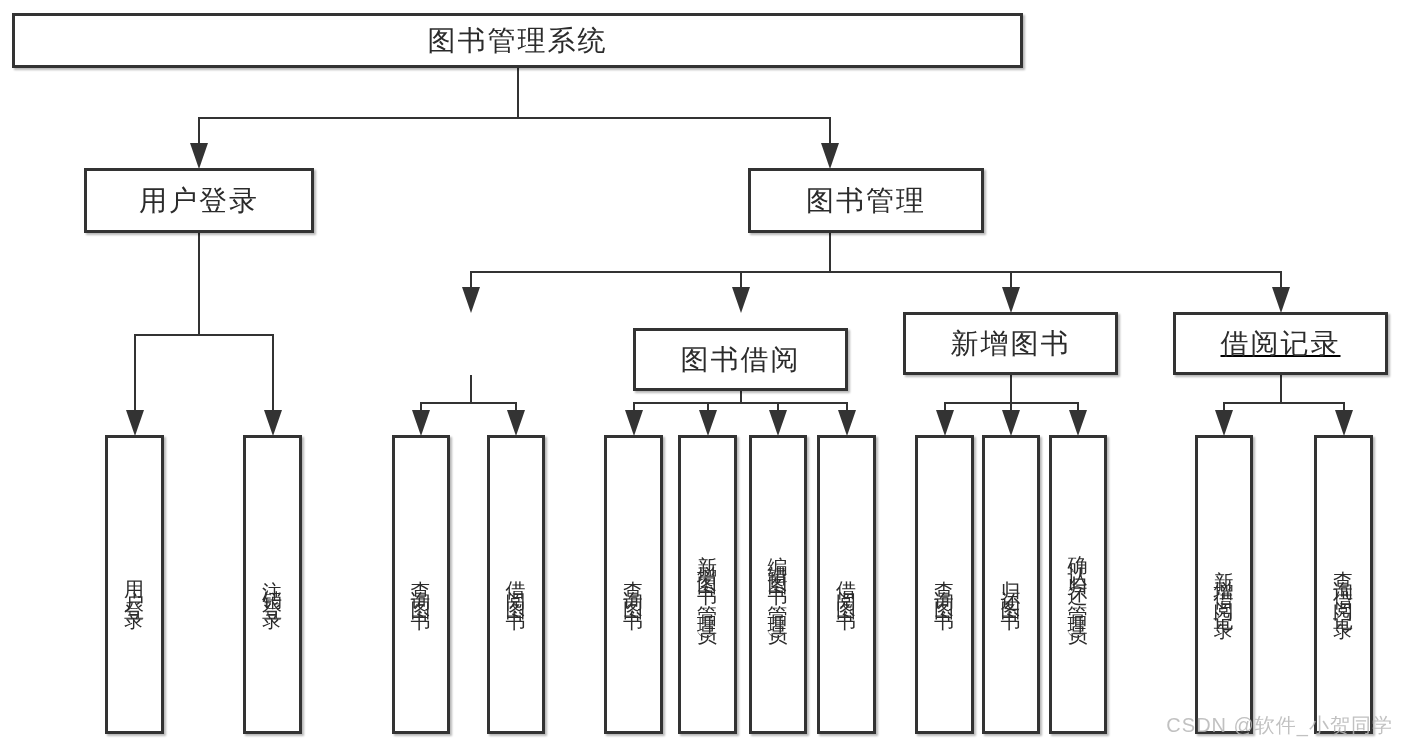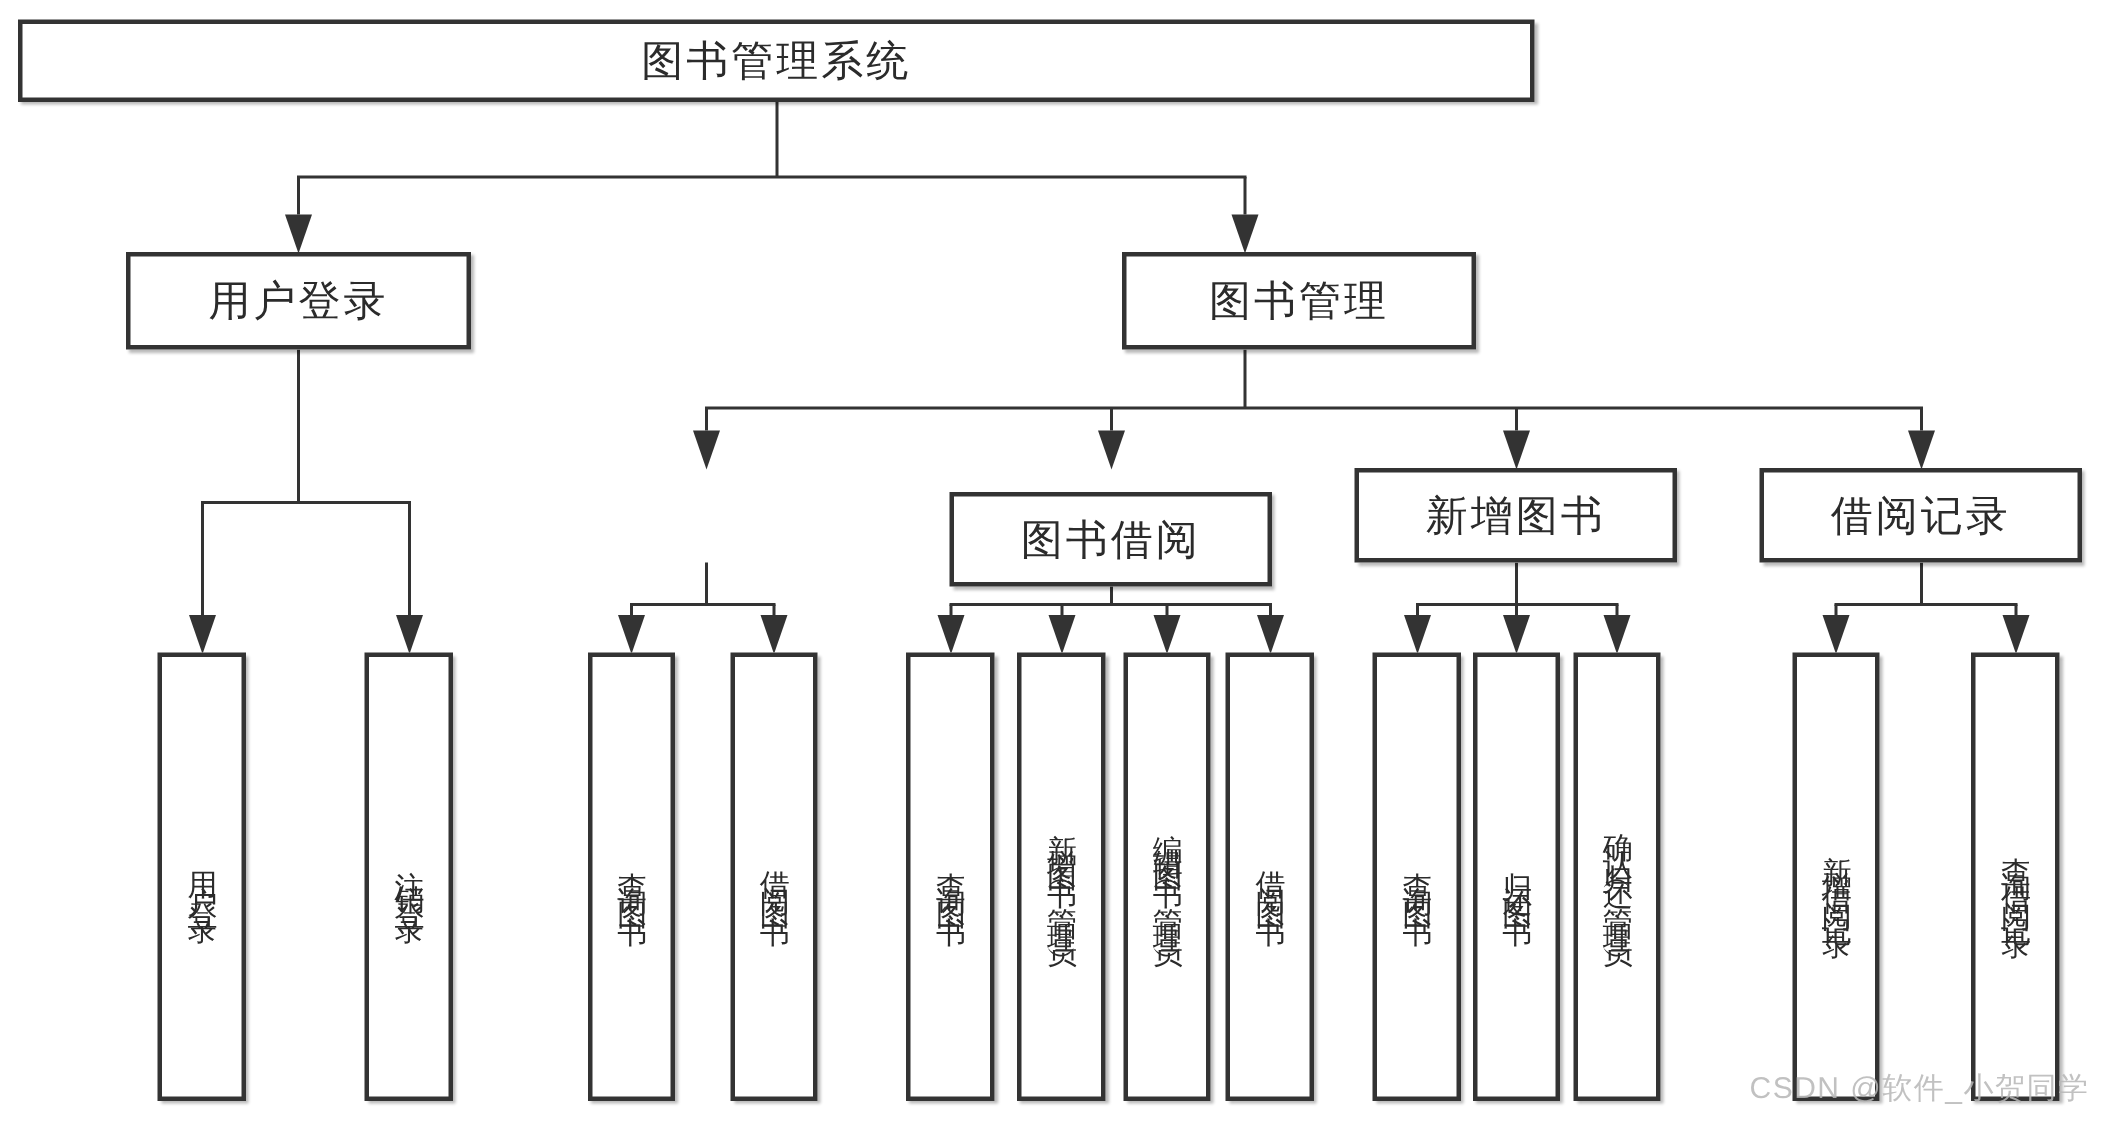--- a/index.html
+++ b/index.html
@@ -129,21 +129,21 @@
     </div>
     <div class="node horizontal" style="left: 712px; top: 168px; width: 236px; height: 65px; margin-left: 36px;">
       <span class="label">图书管理</span>
     </div>
     <div class="node horizontal" style="left: 633px; top: 312px; width: 215px; height: 63px; margin-top: 16px;">
       <span class="label">图书借阅</span>
     </div>
     <div class="node horizontal" style="left: 903px; top: 312px; width: 215px; height: 63px;">
       <span class="label">新增图书</span>
     </div>
-    <div class="node horizontal" style="left: 1173px; top: 312px; width: 215px; height: 63px;">
+    <div class="node horizontal" style="left: 1173px; top: 312px; width: 215px; height: 63px; text-decoration: underline;">
       <span class="label">借阅记录</span>
     </div>
     <div class="node vertical" style="left: 105px; top: 435px; width: 59px; height: 299px;">
       <span class="label">用户登录</span>
     </div>
     <div class="node vertical" style="left: 243px; top: 435px; width: 59px; height: 299px;">
       <span class="label">注销登录</span>
     </div>
     <div class="node vertical" style="left: 392px; top: 435px; width: 58px; height: 299px;">
       <span class="label">查询图书</span>

